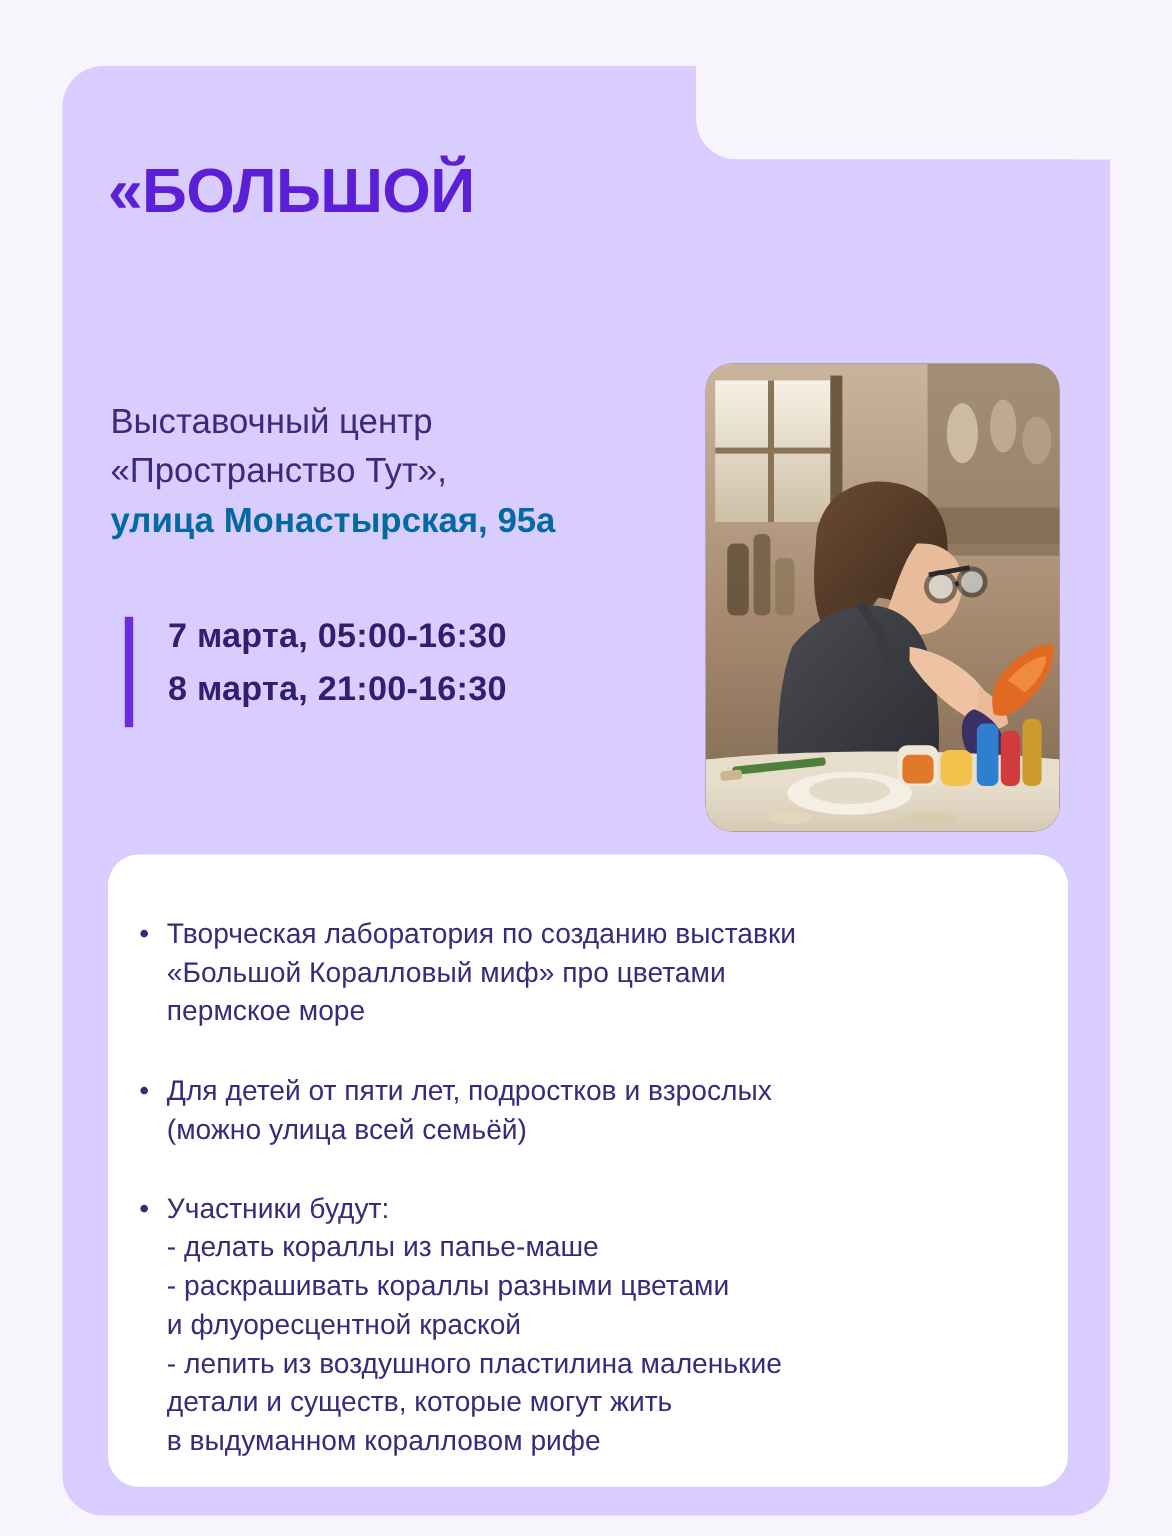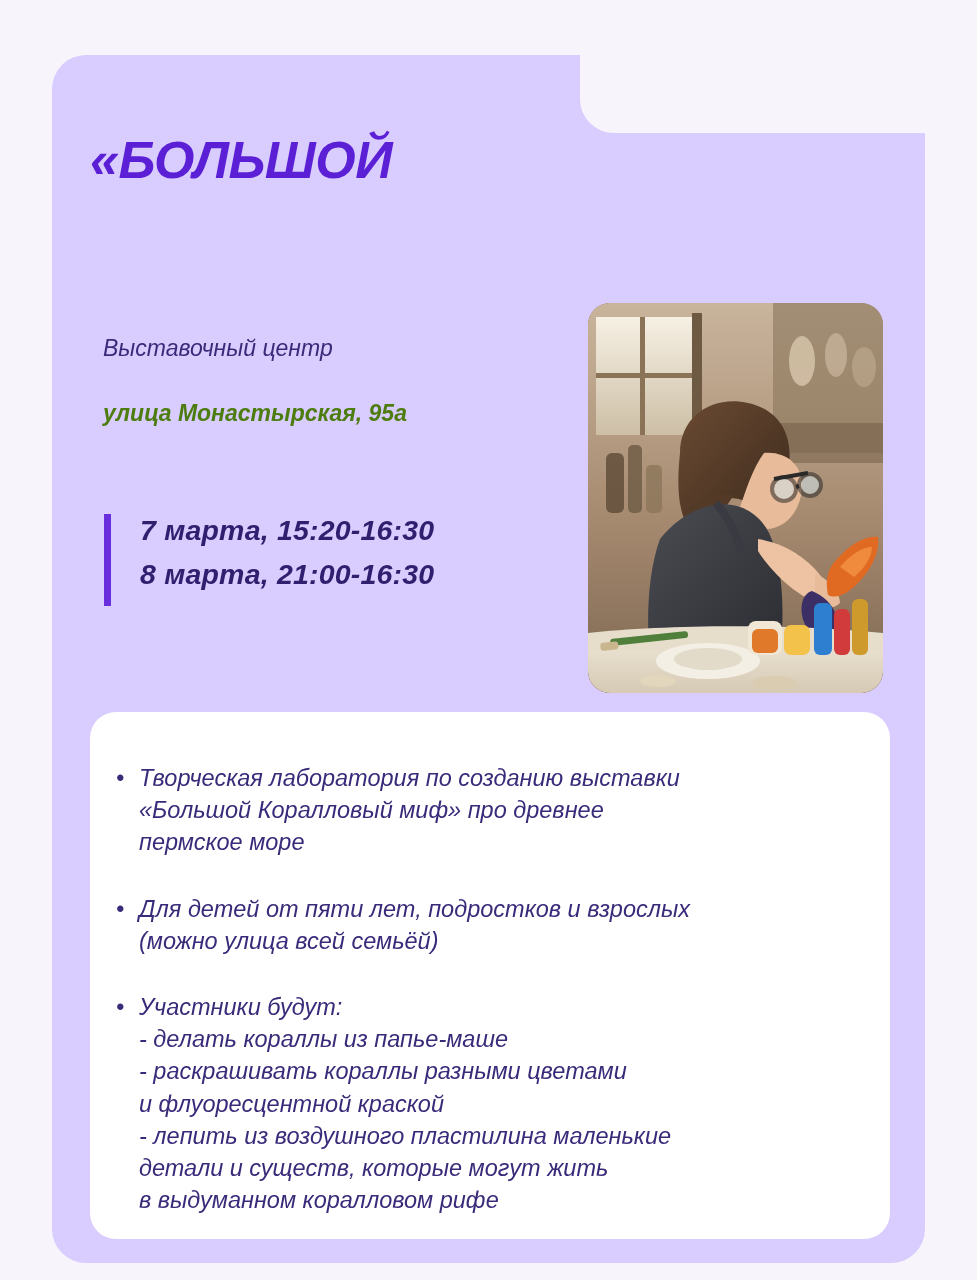--- a/index.html
+++ b/index.html
@@ -10,21 +10,20 @@
     background: #f7f5fb;
     font-family: "Liberation Sans", sans-serif;
   }
 
   .poster {
     position: relative;
     width: 977px;
     height: 1280px;
     background: #f7f5fb;
     overflow: hidden;
-    font-style: italic;
   }
 
   
   .card {
     position: absolute;
     left: 52px;
     top: 55px;
     width: 873px;
     height: 1208px;
     background: #d9ccff;
@@ -61,28 +60,28 @@
     font-size: 52px;
     line-height: 1.18;
     letter-spacing: -0.5px;
     text-transform: uppercase;
   }
   .title .line { display: block; white-space: pre; }
 
   
   .venue {
     position: absolute;
-    left: 103px;
+    left: 92px;
     top: 332px;
     width: 450px;
     color: #3a2a7a;
-    font-size: 23px;
+    font-size: 29px;
     line-height: 1.42;
   }
-  .venue .strong { font-weight: bold; color: #4d7c0f; }
+  .venue .strong { font-weight: bold; color: #0369a1; }
 
   
   .dates {
     position: absolute;
     left: 104px;
     top: 508px;
     width: 470px;
     padding-left: 36px;
   }
   .dates-bar {
@@ -160,27 +159,27 @@
   <div class="card"></div>
   <div class="card-notch"></div>
   <div class="card-notch-fill"></div>
 
   <div class="title">
     <span class="line">«БОЛЬШОЙ</span>
   </div>
 
   <div class="venue">
     <span>Выставочный центр</span><br>
-    <br>
+    <span>«Пространство Тут»,</span><br>
     <span class="strong">улица Монастырская, 95а</span>
   </div>
 
   <div class="dates">
     <div class="dates-bar"></div>
-    <span class="d">7 марта, 15:20-16:30</span>
+    <span class="d">7 марта, 05:00-16:30</span>
     <span class="d">8 марта, 21:00-16:30</span>
   </div>
 
   <div class="photo">
     <svg viewBox="0 0 295 390" preserveAspectRatio="xMidYMid slice" aria-hidden="true">
       <defs>
         <linearGradient id="bgwall" x1="0" y1="0" x2="0" y2="1">
           <stop offset="0%" stop-color="#c9b59c"></stop>
           <stop offset="55%" stop-color="#a68a70"></stop>
           <stop offset="100%" stop-color="#7d6650"></stop>
@@ -265,21 +264,21 @@
       <ellipse cx="186" cy="380" rx="22" ry="7" fill="#d9ccb0"></ellipse>
     </svg>
   </div>
 
   <div class="white-card"></div>
 
   <div class="bullets">
     <div class="bullet">
       <span class="dot">•</span>
       <span class="txt"> Творческая лаборатория по созданию выставки
-«Большой Коралловый миф» про древнее
+«Большой Коралловый миф» про цветами
 пермское море</span>
     </div>
     <div class="bullet">
       <span class="dot">•</span>
       <span class="txt">Для детей от пяти лет, подростков и взрослых
 (можно улица всей семьёй)</span>
     </div>
     <div class="bullet sub">
       <span class="dot">•</span>
       <span class="txt">Участники будут:

